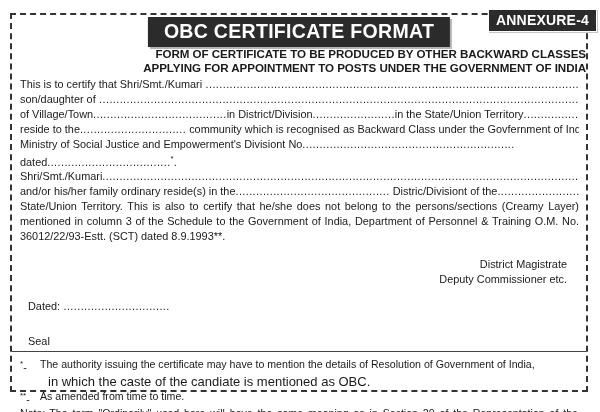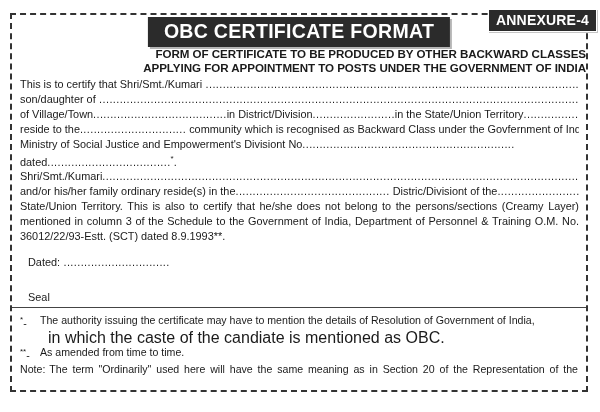--- a/index.html
+++ b/index.html
@@ -132,21 +132,21 @@
     line-height: 14.6px;
   }
   .footnote-marker {
     width: 20px;
     flex: 0 0 20px;
     white-space: nowrap;
   }
   .footnote-text { flex: 1 1 auto; }
   .footnote-cont {
     padding-left: 28px;
-    font-size: 16px;
+    font-size: 13px;
     line-height: 14.6px;
   }
   .note-row {
     display: flex;
     font-size: 10.6px;
     line-height: 15.2px;
   }
   .note-label { flex: 0 0 auto; padding-right: 4px; }
   .note-body {
     flex: 1 1 auto;
@@ -201,20 +201,24 @@
     </div>
 
     <div class="body-line">
       <span>and/or his/her family ordinary reside(s) in the</span><span class="dots">.............................................</span><span> Distric/Divisiont of the</span><span class="dots">............................</span>
     </div>
 
     <div class="body-line justify">State/Union Territory.  This is also to certify that he/she does not belong to the persons/sections (Creamy Layer)</div>
     <div class="body-line justify">mentioned in column 3 of the Schedule to the Government of India, Department of Personnel &amp; Training O.M. No.</div>
     <div class="body-line">36012/22/93-Estt. (SCT) dated 8.9.1993**.</div>
 
+    <div id="signature-block">
+      <div>District Magistrate</div>
+      <div>Deputy Commissioner etc.</div>
+    </div>
 
     <div id="dated-line">
       <span>Dated:</span><span class="dots"> ...............................</span>
     </div>
 
     <div id="seal-label">Seal</div>
   </div>
 
   <hr id="seal-divider">
 

